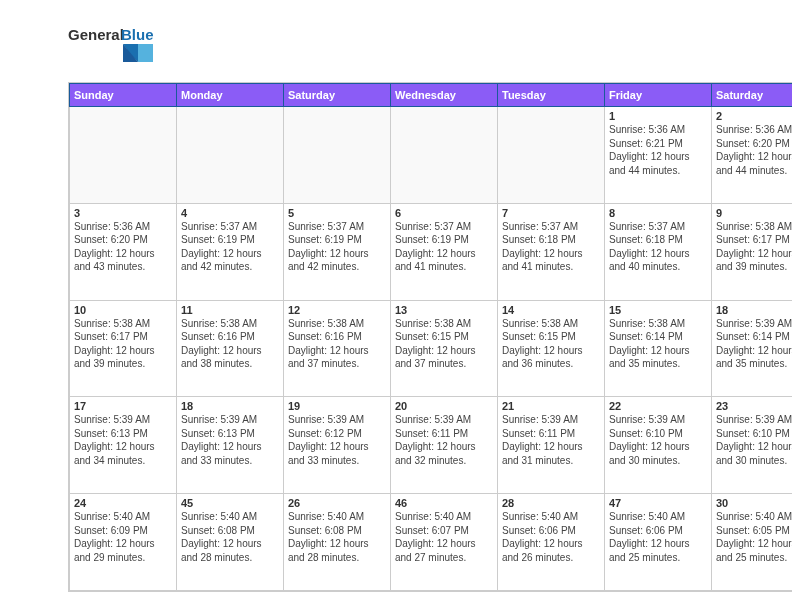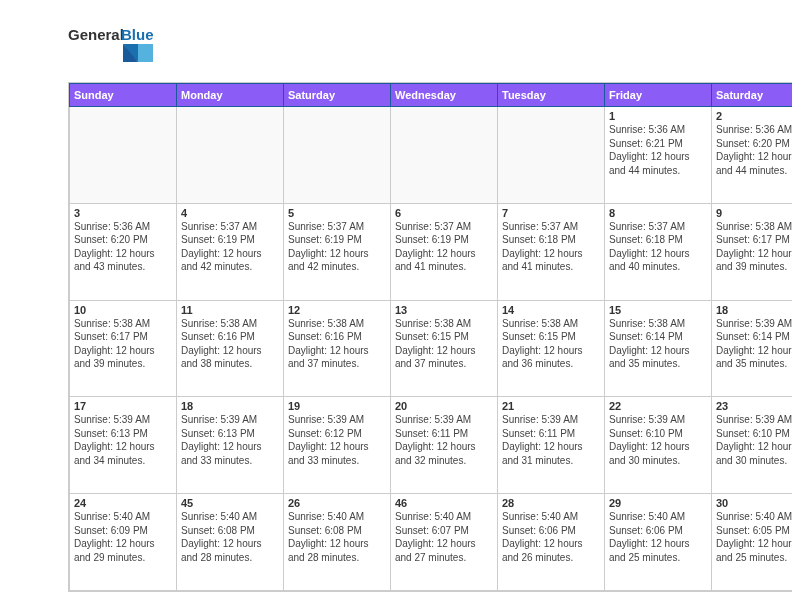--- a/index.html
+++ b/index.html
@@ -237,21 +237,21 @@
             </td>
             <td>
               <span class="day-number">46</span>
               <div class="day-info">Sunrise: 5:40 AM<br>Sunset: 6:07 PM<br>Daylight: 12 hours and 27 minutes.</div>
             </td>
             <td>
               <span class="day-number">28</span>
               <div class="day-info">Sunrise: 5:40 AM<br>Sunset: 6:06 PM<br>Daylight: 12 hours and 26 minutes.</div>
             </td>
             <td>
-              <span class="day-number">29</span>
+              <span class="day-number">47</span>
               <div class="day-info">Sunrise: 5:40 AM<br>Sunset: 6:06 PM<br>Daylight: 12 hours and 25 minutes.</div>
             </td>
             <td>
               <span class="day-number">30</span>
               <div class="day-info">Sunrise: 5:40 AM<br>Sunset: 6:05 PM<br>Daylight: 12 hours and 25 minutes.</div>
             </td>
           </tr>
         </tbody>
     </table>
   </div>

